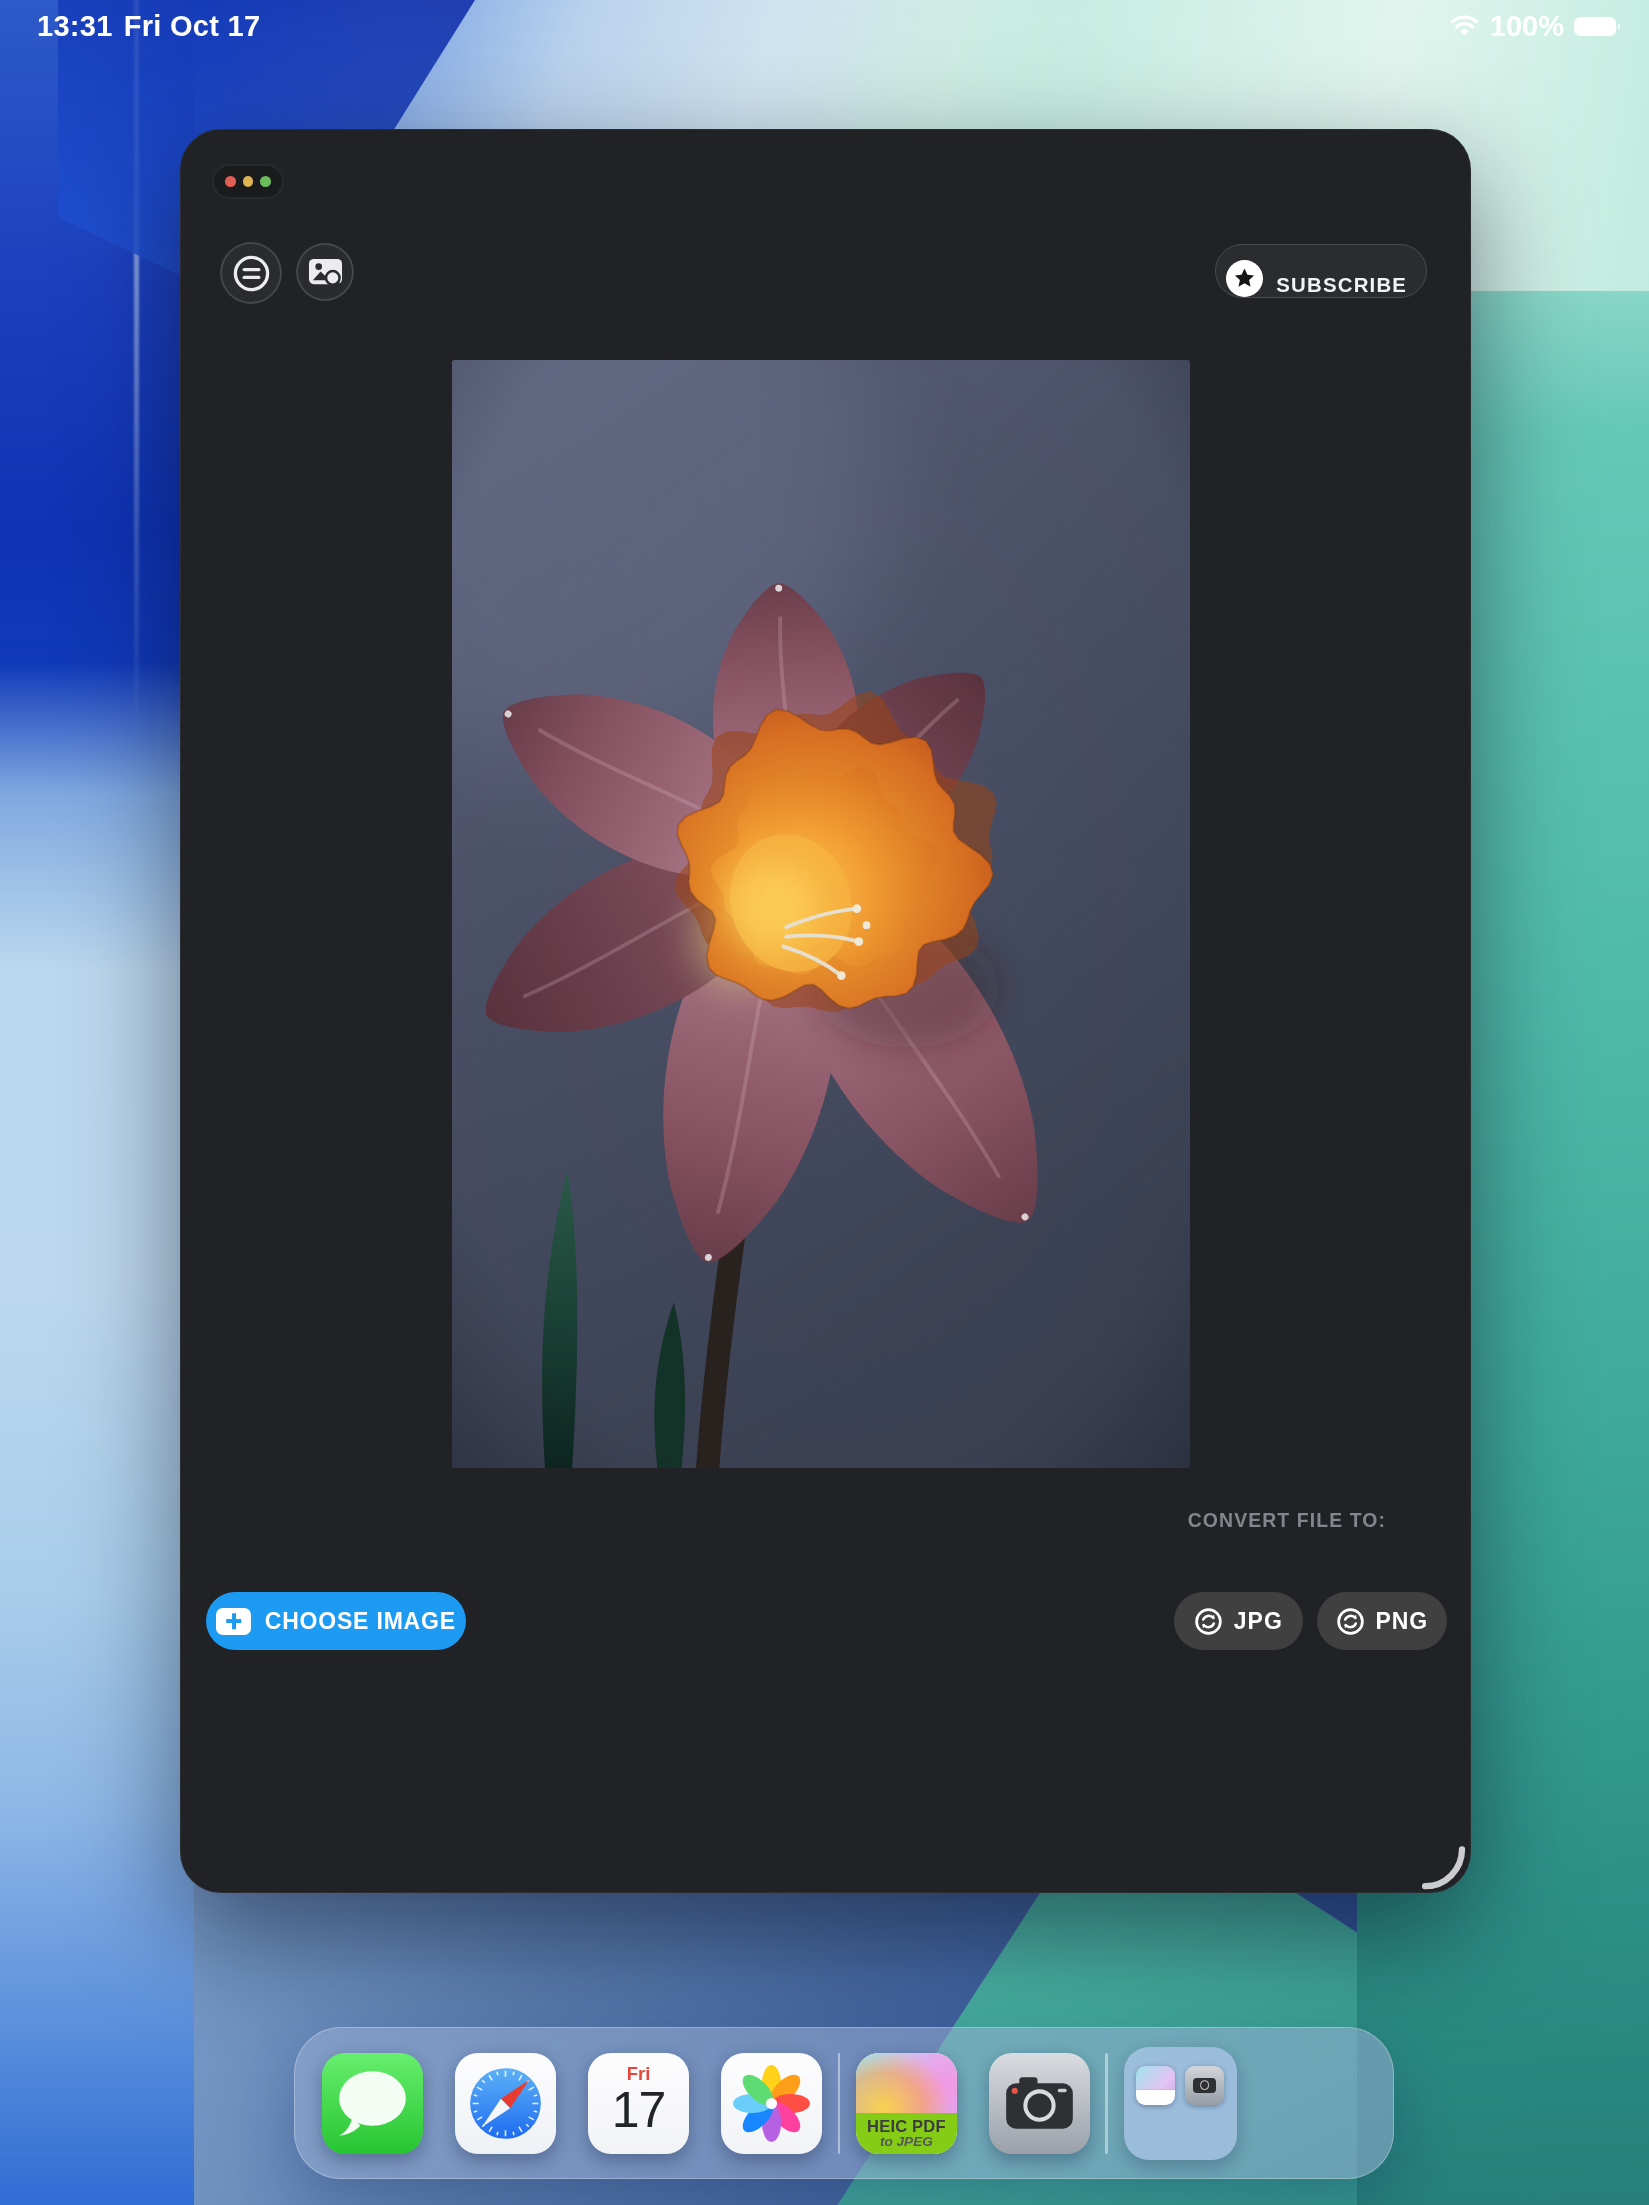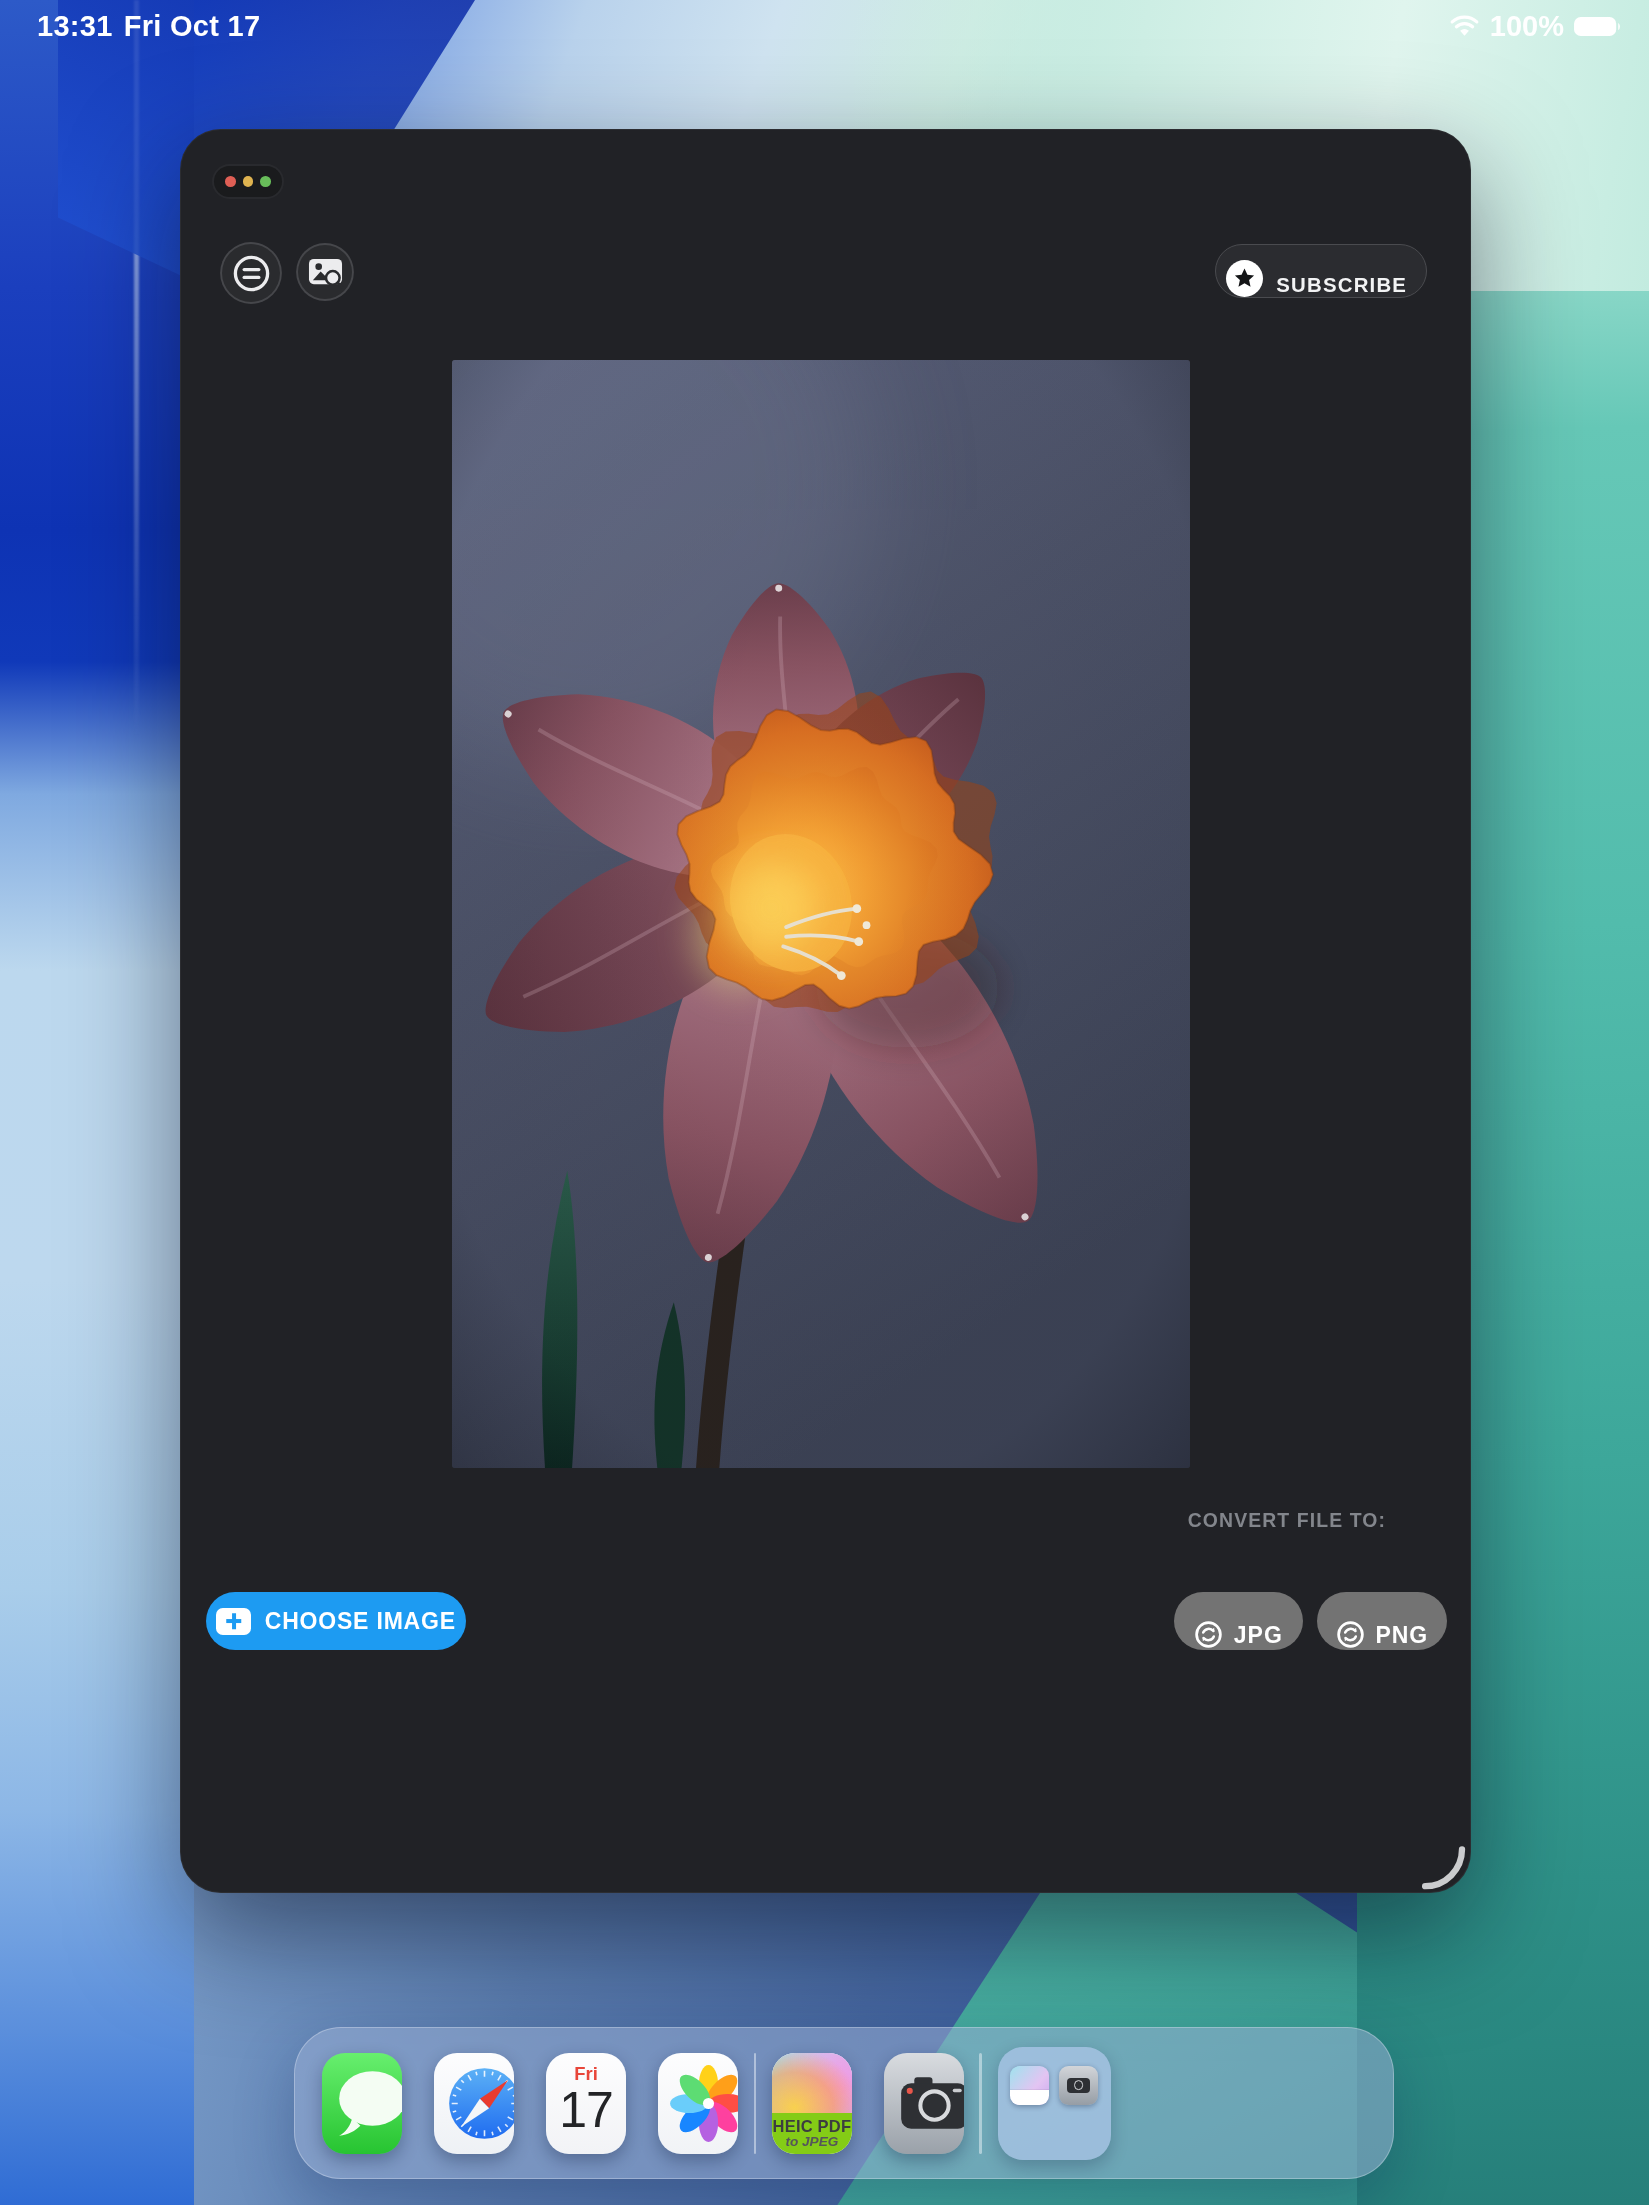--- a/index.html
+++ b/index.html
@@ -67,34 +67,34 @@
     letter-spacing:1.1px;color:#83868c;}
 
   .choose{position:absolute;left:26px;top:1463px;width:260px;height:58px;border-radius:29px;
     background:#1d9bf2;display:flex;align-items:center;justify-content:center;gap:13.6px;border:none;}
   .choose span{color:#fff;font-size:23px;font-weight:700;letter-spacing:0.8px;}
   .plus-box{width:35px;height:27px;border-radius:6.8px;background:#fff;position:relative;flex:0 0 auto;}
   .plus-box::before,.plus-box::after{content:"";position:absolute;left:50%;top:50%;background:#1d9bf2;transform:translate(-50%,-50%);}
   .plus-box::before{width:15.5px;height:3.9px;}
   .plus-box::after{width:3.9px;height:15.5px;}
 
-  .fmt-btn{position:absolute;top:1463px;height:58px;border-radius:29px;background:#737373;
-    display:flex;align-items:flex-end;justify-content:center;gap:10.7px;border:none;}
+  .fmt-btn{position:absolute;top:1463px;height:58px;border-radius:29px;background:#404040;
+    display:flex;align-items:center;justify-content:center;gap:10.7px;border:none;}
   .fmt-jpg{left:994px;width:129px;}
   .fmt-png{left:1137px;width:130px;}
   .fmt-btn span{color:#fff;font-size:23px;font-weight:700;letter-spacing:1px;}
 
   .resize-arc{position:absolute;right:0;bottom:0;width:1291px;height:1764px;pointer-events:none;}
 
   
   .dock{position:absolute;left:294px;top:2027px;width:1100px;height:152px;border-radius:47px;
     background:rgba(150,172,210,.55);border:1.5px solid rgba(255,255,255,.28);
     box-shadow:0 23px 58px rgba(15,35,85,.28);z-index:30;
     display:flex;align-items:center;padding:0 27px;}
-  .dock-icon{width:80px;height:101px;border-radius:23px;flex:0 0 auto;position:relative;overflow:hidden;
+  .dock-icon{width:101px;height:101px;border-radius:23px;flex:0 0 auto;position:relative;overflow:hidden;
     box-shadow:0 6.8px 17.5px rgba(5,15,45,.3);}
   .dock-gap{width:32px;flex:0 0 auto;}
   .dock-sep{width:2.9px;height:101px;border-radius:1.9px;background:rgba(250,252,255,.45);flex:0 0 auto;margin:0 15.5px;}
   .icon-msg{background:linear-gradient(180deg,#67ef6e 0%,#27c431 100%);}
   .icon-safari{background:linear-gradient(180deg,#fdfdfe,#eef1f5);}
   .icon-cal{background:linear-gradient(180deg,#fdfdfe,#f2f3f6);display:flex;flex-direction:column;align-items:center;}
   .cal-wd{margin-top:12.6px;font-size:18.4px;font-weight:700;color:#e8463a;line-height:1;}
   .cal-day{font-size:50px;font-weight:300;color:#232427;line-height:1.05;letter-spacing:-1px;}
   .icon-photos{background:linear-gradient(180deg,#fdfdfe,#f1f3f6);}
   .icon-heic{background:#fff;}

